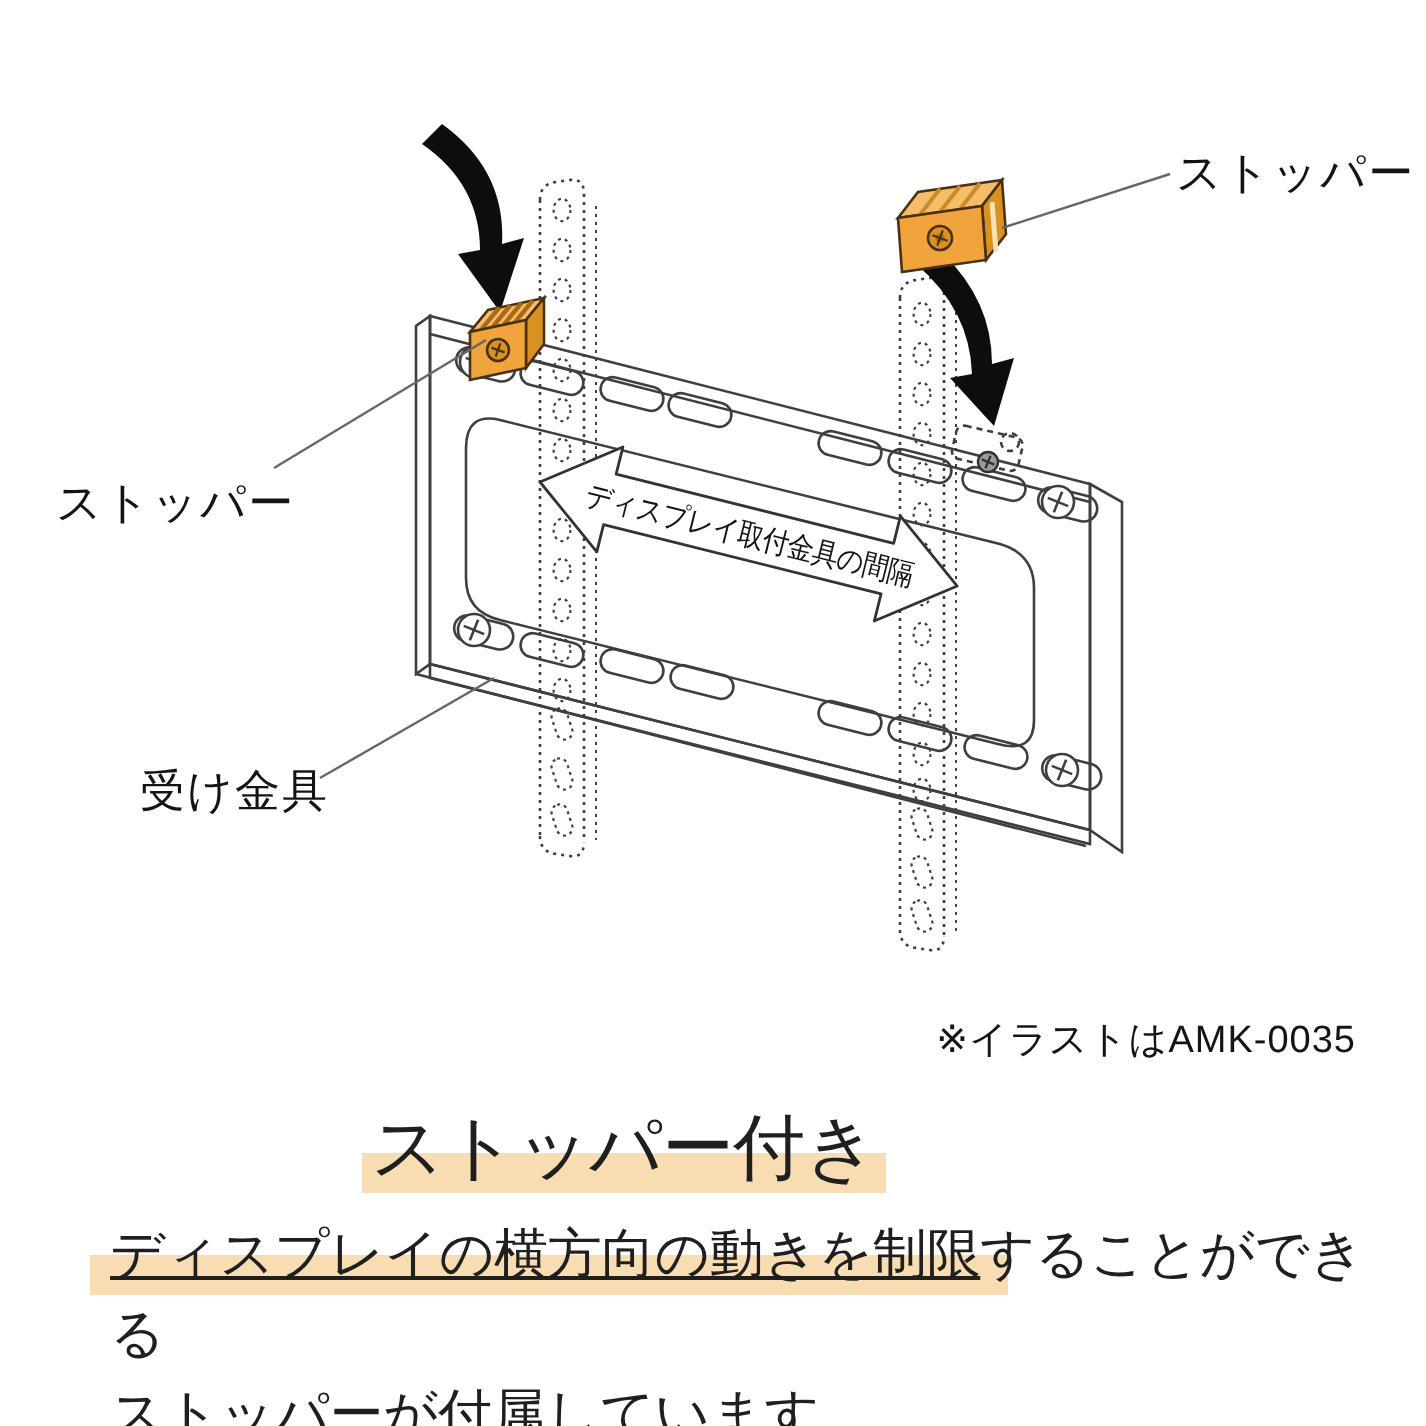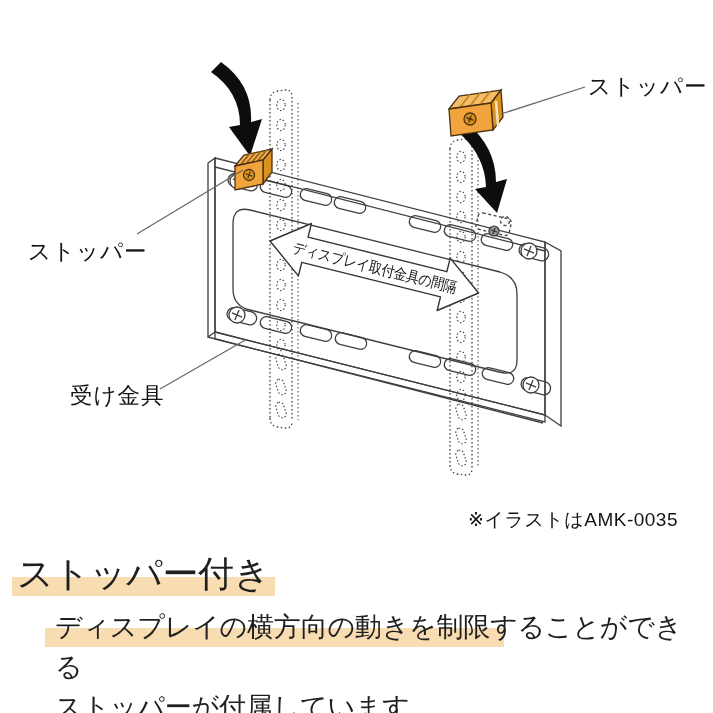--- a/index.html
+++ b/index.html
@@ -3,28 +3,28 @@
 <meta charset="utf-8">
 <style>
   html,body{margin:0;padding:0;background:#fff;}
   .page{position:relative;width:713px;height:713px;background:#fff;overflow:hidden;
         font-family:"Liberation Sans","DejaVu Sans",sans-serif;}
   .illu{position:absolute;left:0;top:0;}
   .illu text{font-family:"Liberation Sans","DejaVu Sans",sans-serif;fill:#141414;}
   .label{font-size:22.5px;letter-spacing:1px;}
   .footnote{font-size:19px;fill:#3d3d3d;letter-spacing:0.5px;}
   .arrow-label{font-size:15px;fill:#1a1a1a;letter-spacing:-0.5px;}
-  .caption-title{position:absolute;left:12px;top:551px;width:624px;
+  .caption-title{position:absolute;left:0;top:551px;width:624px;text-align:center;
         line-height:46px;font-size:36px;letter-spacing:-0.5px;color:#1f1f1f;}
   .caption-title .hl-title{padding:4px 5px 6px 5px;
         background:linear-gradient(to bottom,transparent 54%,#F8DCB2 54%,#F8DCB2 93%,transparent 93%);}
   .caption-body{position:absolute;left:55px;top:607px;width:640px;margin:0;
         line-height:40px;font-size:27px;letter-spacing:-0.2px;color:#1f1f1f;}
   .caption-body .hl-body{padding:6px 14px 8px 10px;margin-left:-10px;margin-right:-14px;
-        background:linear-gradient(to bottom,transparent 49%,#F8DCB2 49%,#F8DCB2 94%,transparent 94%);}
+        background:linear-gradient(to bottom,transparent 49%,#F8DCB2 49%,#F8DCB2 94%,transparent 94%);text-decoration:underline;}
   .lineart{stroke:#3f3f3f;fill:none;stroke-width:1.3;}
 </style>
 </head>
 <body>
 
 <div class="page">
 
   <svg class="illu" width="713" height="548" viewBox="0 0 713 548" xmlns="http://www.w3.org/2000/svg">
 
     <g>

